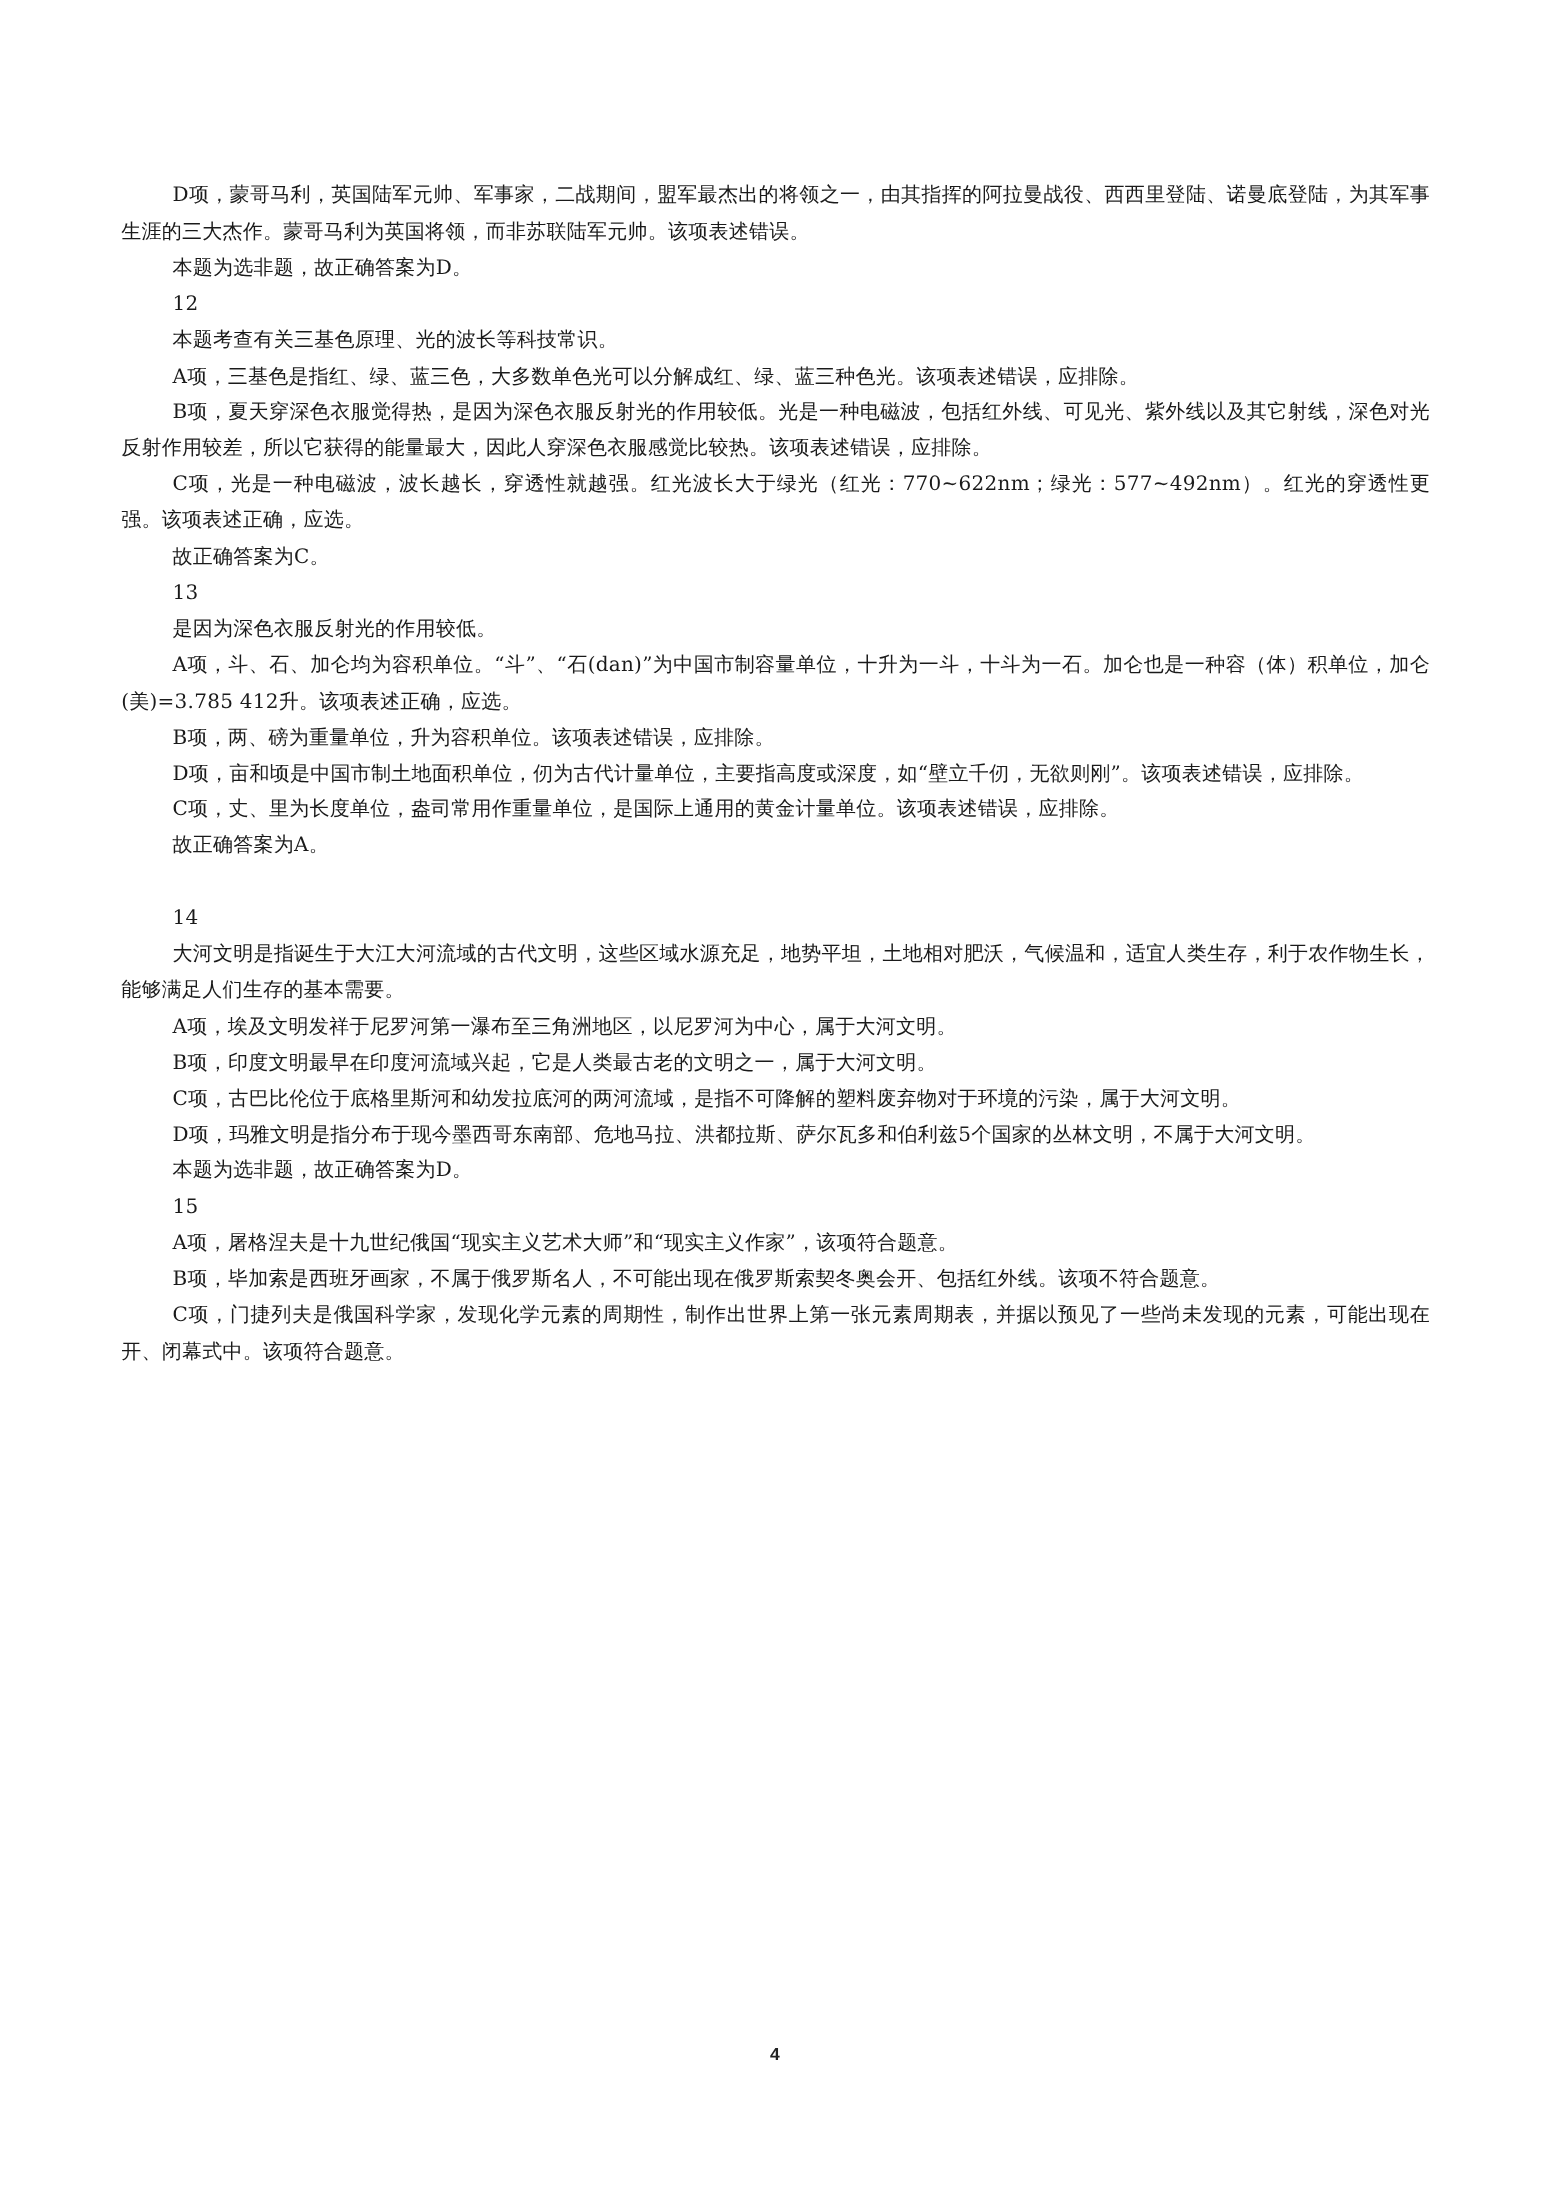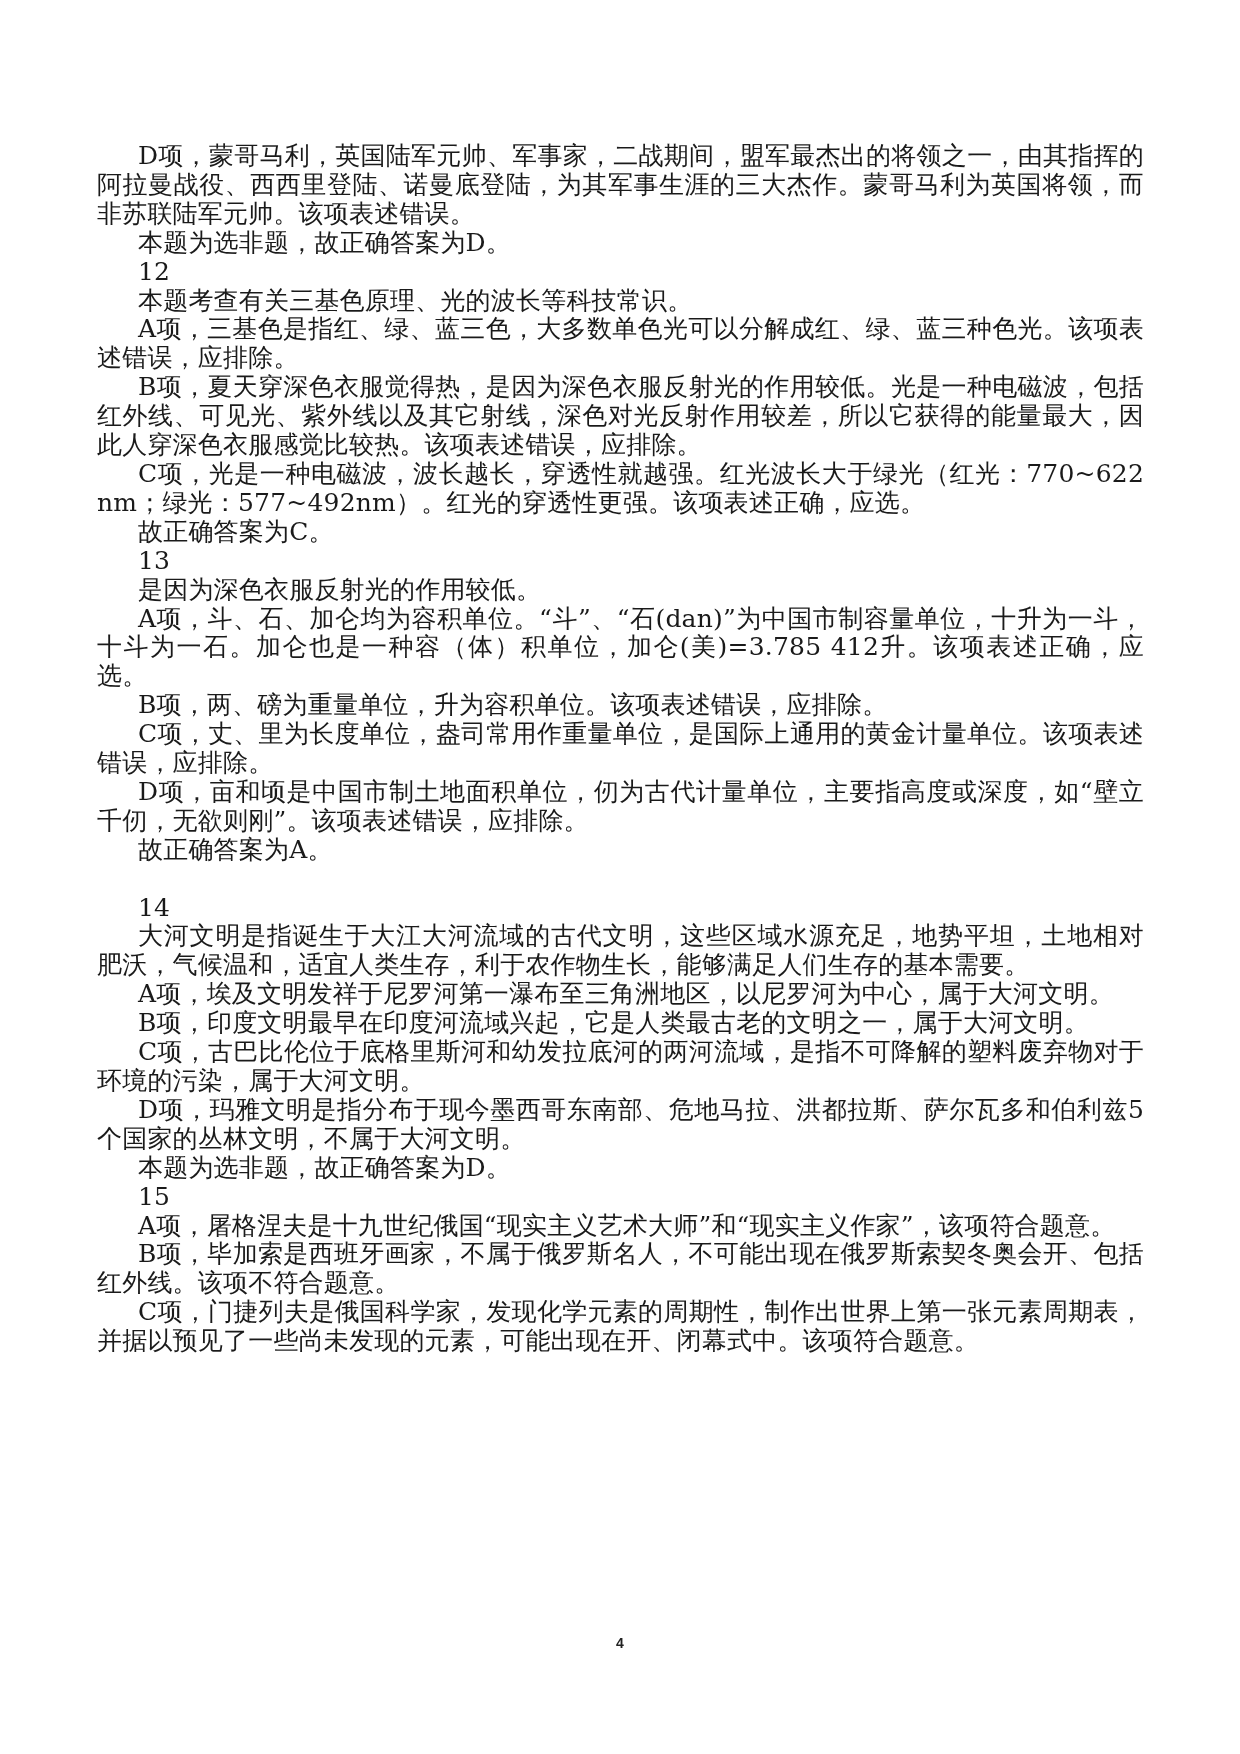--- a/index.html
+++ b/index.html
@@ -16,21 +16,21 @@
     color: #1a1a1a;
   }
   .page {
     position: absolute;
     left: 97px;
     top: 142px;
     width: 1047px;
   }
   .para {
     margin: 0;
-    font-size: 25px;
+    font-size: 16px;
     line-height: 28.9px;
     text-indent: 41px;
     text-align: justify;
     text-justify: inter-character;
     letter-spacing: 0.2px;
     word-break: break-all;
     min-height: 28.9px;
   }
   .para.num {
     font-family: "DejaVu Serif", "Liberation Serif", serif;
@@ -56,22 +56,22 @@
   <p class="para num">12</p>
   <p class="para">本题考查有关三基色原理、光的波长等科技常识。</p>
   <p class="para">A项，三基色是指红、绿、蓝三色，大多数单色光可以分解成红、绿、蓝三种色光。该项表述错误，应排除。</p>
   <p class="para">B项，夏天穿深色衣服觉得热，是因为深色衣服反射光的作用较低。光是一种电磁波，包括红外线、可见光、紫外线以及其它射线，深色对光反射作用较差，所以它获得的能量最大，因此人穿深色衣服感觉比较热。该项表述错误，应排除。</p>
   <p class="para">C项，光是一种电磁波，波长越长，穿透性就越强。红光波长大于绿光（红光：770~622nm；绿光：577~492nm）。红光的穿透性更强。该项表述正确，应选。</p>
   <p class="para">故正确答案为C。</p>
   <p class="para num">13</p>
   <p class="para">是因为深色衣服反射光的作用较低。</p>
   <p class="para">A项，斗、石、加仑均为容积单位。“斗”、“石(dan)”为中国市制容量单位，十升为一斗，十斗为一石。加仑也是一种容（体）积单位，加仑(美)=3.785  412升。该项表述正确，应选。</p>
   <p class="para">B项，两、磅为重量单位，升为容积单位。该项表述错误，应排除。</p>
+  <p class="para">D项，亩和顷是中国市制土地面积单位，仞为古代计量单位，主要指高度或深度，如“壁立千仞，无欲则刚”。该项表述错误，应排除。</p>
   <p class="para">C项，丈、里为长度单位，盎司常用作重量单位，是国际上通用的黄金计量单位。该项表述错误，应排除。</p>
-  <p class="para">D项，亩和顷是中国市制土地面积单位，仞为古代计量单位，主要指高度或深度，如“壁立千仞，无欲则刚”。该项表述错误，应排除。</p>
   <p class="para">故正确答案为A。</p>
   <p class="para"></p>
   <p class="para num">14</p>
   <p class="para">大河文明是指诞生于大江大河流域的古代文明，这些区域水源充足，地势平坦，土地相对肥沃，气候温和，适宜人类生存，利于农作物生长，能够满足人们生存的基本需要。</p>
   <p class="para">A项，埃及文明发祥于尼罗河第一瀑布至三角洲地区，以尼罗河为中心，属于大河文明。</p>
   <p class="para">B项，印度文明最早在印度河流域兴起，它是人类最古老的文明之一，属于大河文明。</p>
   <p class="para">C项，古巴比伦位于底格里斯河和幼发拉底河的两河流域，是指不可降解的塑料废弃物对于环境的污染，属于大河文明。</p>
   <p class="para">D项，玛雅文明是指分布于现今墨西哥东南部、危地马拉、洪都拉斯、萨尔瓦多和伯利兹5个国家的丛林文明，不属于大河文明。</p>
   <p class="para">本题为选非题，故正确答案为D。</p>
   <p class="para num">15</p>

